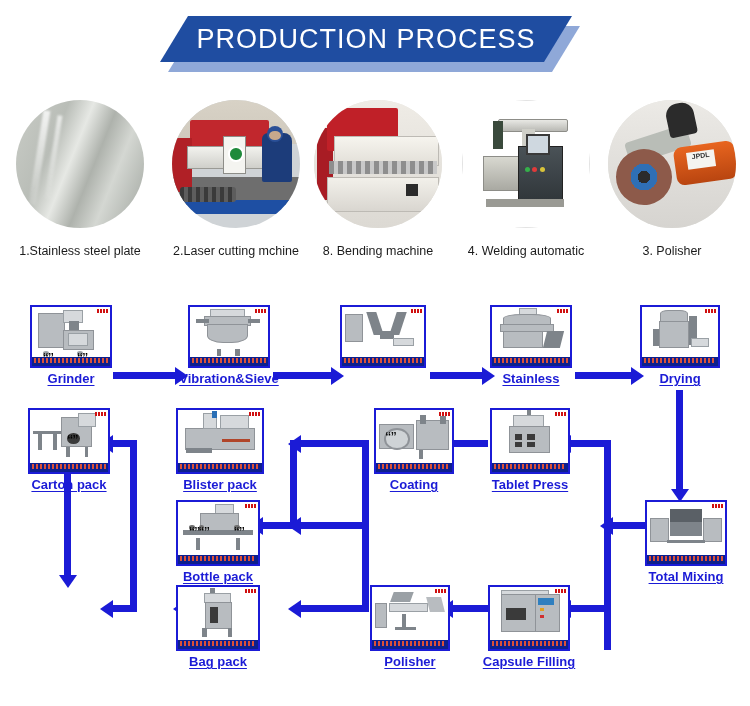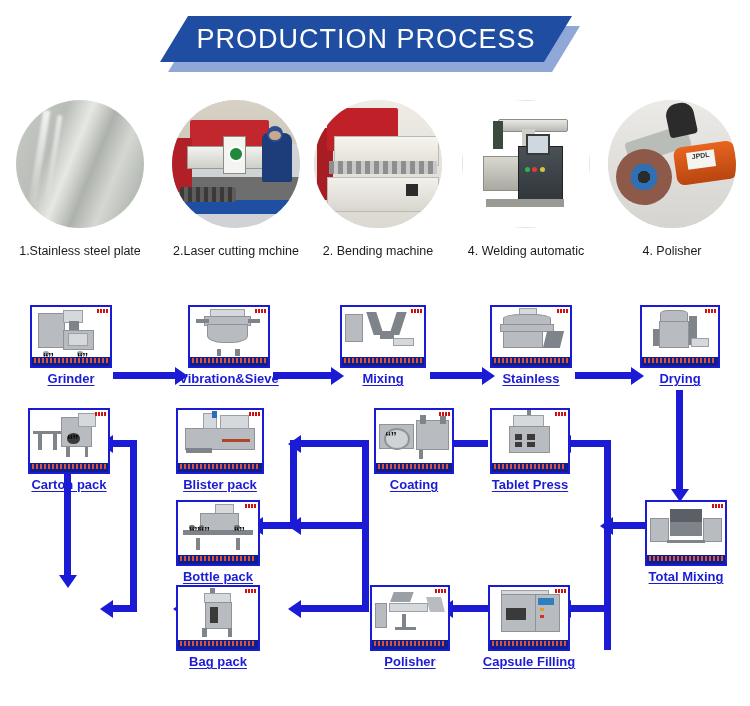--- a/index.html
+++ b/index.html
@@ -198,21 +198,21 @@
       <div class="circle-inner p3">
         <span class="bg"></span>
           <span class="redcol"></span>
           <span class="redbody"></span>
         <span class="cream"></span>
           <span class="beam"></span>
           <span class="base"></span>
           <span class="panel"></span>
       </div>
     </div>
-    <div class="photo-cap">2. Bending machine</div>
+    <div class="photo-cap">8. Bending machine</div>
   </div>
 
   <div class="photo-cell" style="left:452px">
     <div class="circle">
       <div class="circle-inner p4">
         <span class="arm"></span>
           <span class="armtip"></span>
           <span class="post"></span>
         <span class="ltable"></span>
           <span class="cab"></span>
@@ -230,21 +230,21 @@
     <div class="circle">
       <div class="circle-inner p5">
         <span class="bg"></span>
           <span class="guard"></span>
           <span class="handle"></span>
         <span class="body"></span>
         <span class="lbl">JPDL</span>
         <span class="wheel"></span>
       </div>
     </div>
-    <div class="photo-cap">4. Polisher</div>
+    <div class="photo-cap">3. Polisher</div>
   </div>
 </div>
 
 <div id="flow">
 
   <div class="ar" style="left:113px;top:82px;width:62px;height:7px"></div>
   <div class="arh r" style="left:175px;top:76.5px"></div>
 
   <div class="ar" style="left:273px;top:82px;width:58px;height:7px"></div>
   <div class="arh r" style="left:331px;top:76.5px"></div>
@@ -360,21 +360,20 @@
         <em style="left:62%;top:10%;width:12%;height:46%;transform:skewX(-18deg)"></em>
         <em style="left:46%;top:48%;width:18%;height:16%"></em>
         <s style="left:62%;top:62%;width:26%;height:16%"></s>
       </div>
         </div>
       <div class="redmark"></div>
       <div class="wm">
           <i></i>
         </div>
     </div>
-    <div class="cap" style="top:66px"><u>Mixing</u></div>
   </div>
 
   <div class="node" style="left:490px;top:15px;width:82px;height:63px">
     <div class="frame" style="width:82px;height:63px">
       <div class="pic">
           <div class="m">
         <s style="left:34%;top:2%;width:24%;height:14%"></s>
         <b style="left:14%;top:14%;width:62%;height:22%;border-radius:40% 40% 0 0"></b>
         <b style="left:10%;top:34%;width:70%;height:16%"></b>
         <b style="left:14%;top:48%;width:52%;height:34%"></b>

